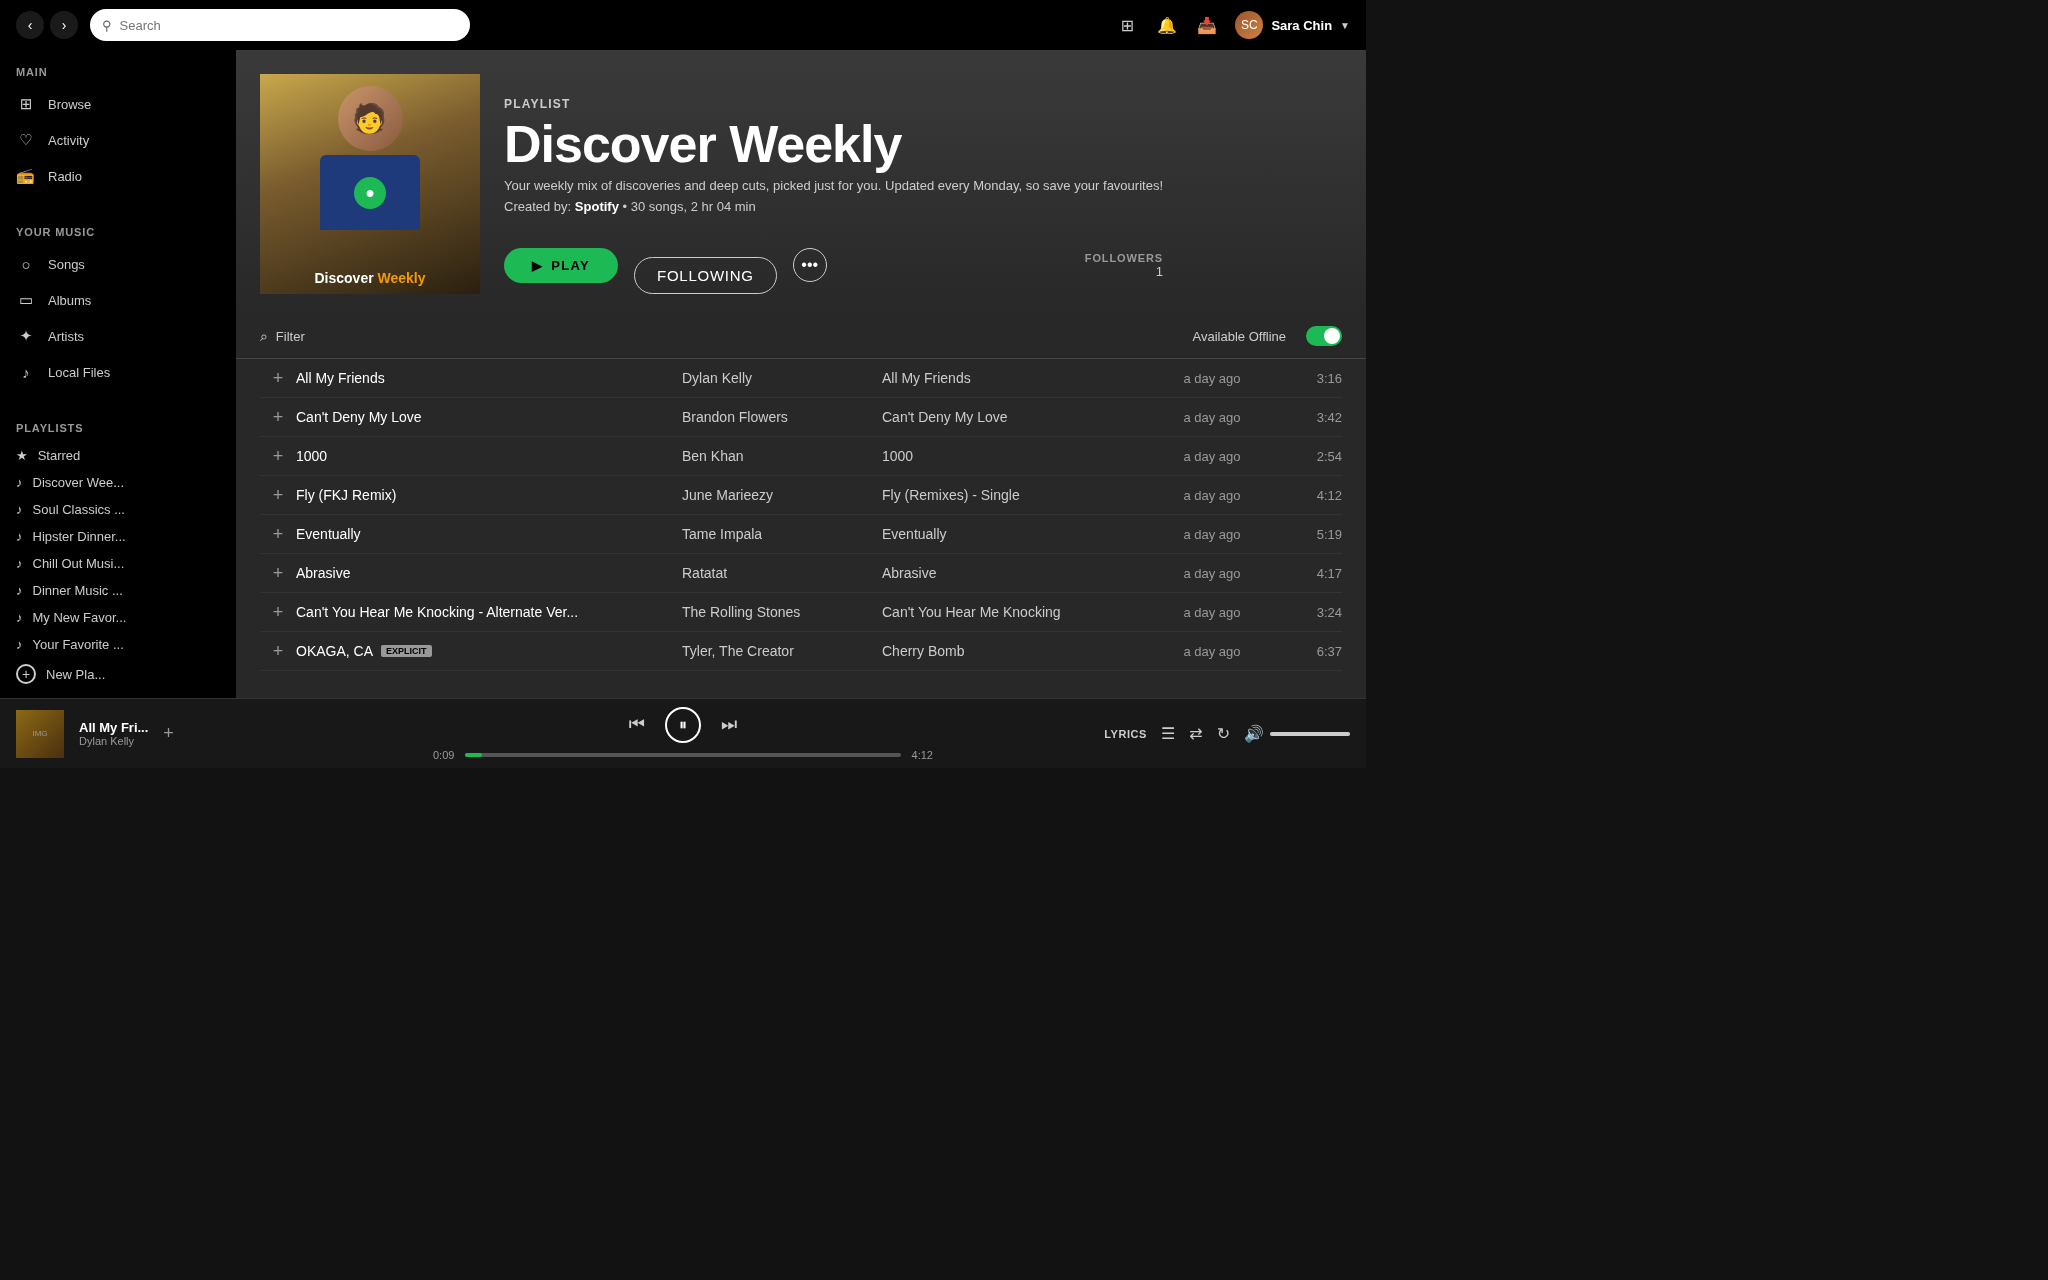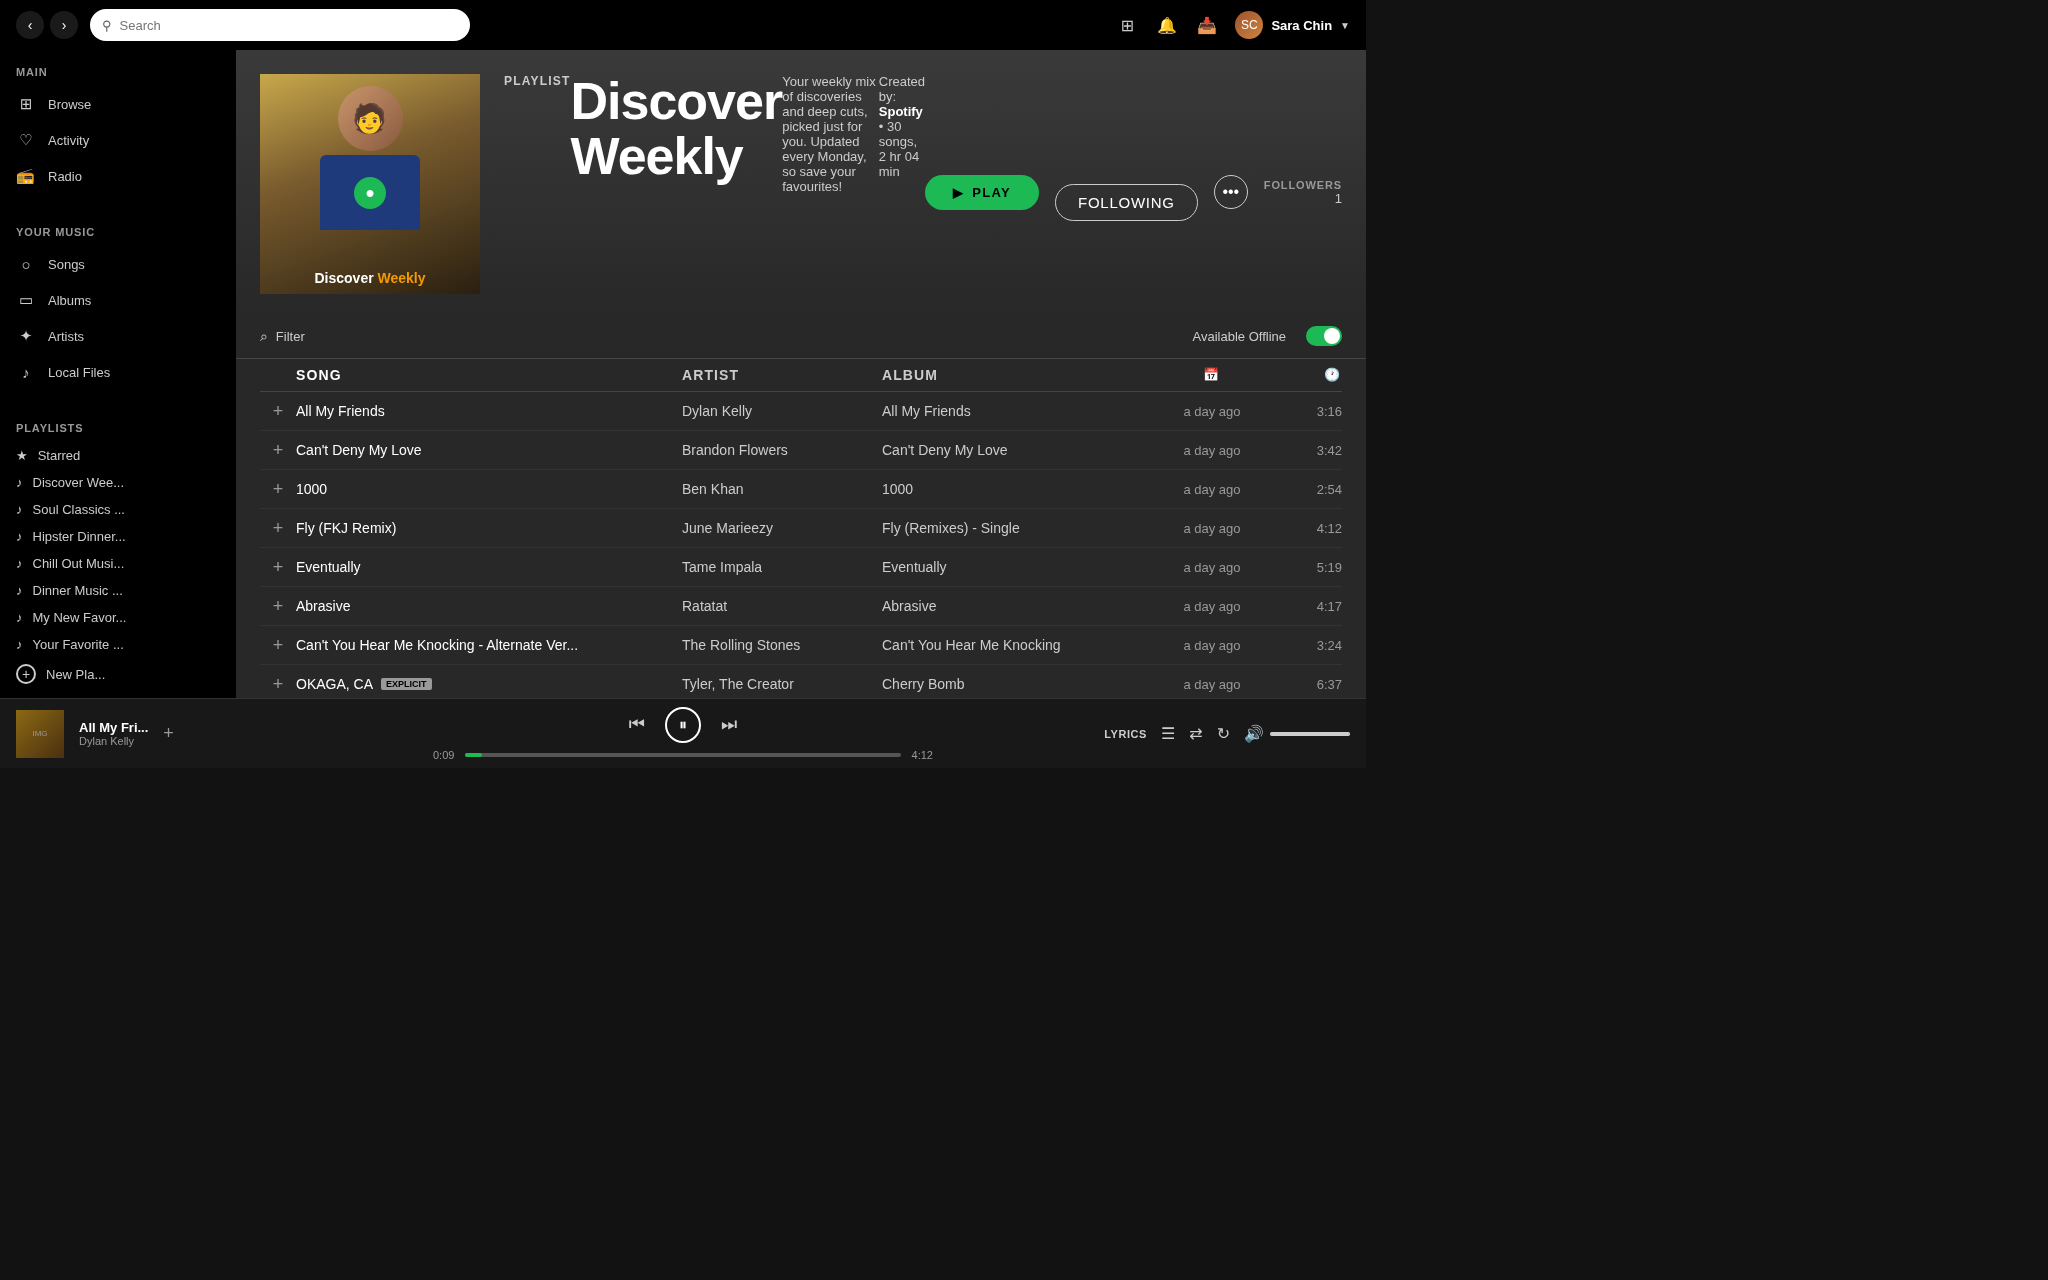--- a/index.html
+++ b/index.html
@@ -224,21 +224,23 @@
       height: 100%;
       background: linear-gradient(160deg, #c8a84b 0%, #7a5c2e 40%, #2a2010 100%);
       display: flex;
       flex-direction: column;
       align-items: center;
       justify-content: flex-end;
       padding-bottom: 16px;
     }
     .playlist-info {
       display: flex;
+      flex-direction: column;
       justify-content: flex-end;
+      gap: 6px;
     }
     .playlist-type-label {
       font-size: 12px;
       font-weight: 600;
       color: #ccc;
       letter-spacing: 0.1em;
       text-transform: uppercase;
     }
     .playlist-title {
       font-size: 52px;
@@ -750,32 +752,20 @@
         <span class="filter-search-icon">⌕</span>
         <span>Filter</span>
       </div>
       <div class="offline-toggle">
         <span>Available Offline</span>
         <div class="toggle-switch"></div>
       </div>
     </div>
 
     <div class="tracklist-table">
-      <div class="table-header">
-        <div class="col-add"></div>
-        <div class="col-song">SONG</div>
-        <div class="col-artist">ARTIST</div>
-        <div class="col-album">ALBUM</div>
-        <div class="col-date">
-          <span>📅</span>
-        </div>
-        <div class="col-duration">
-          <span>🕐</span>
-        </div>
-      </div>
 
       <div id="track-rows">
           <div class="track-row">
     <div class="col-add">
       <button class="add-btn">+</button>
     </div>
     <div class="col-song">
       <span class="song-name">All My Friends</span>
 
     </div>

